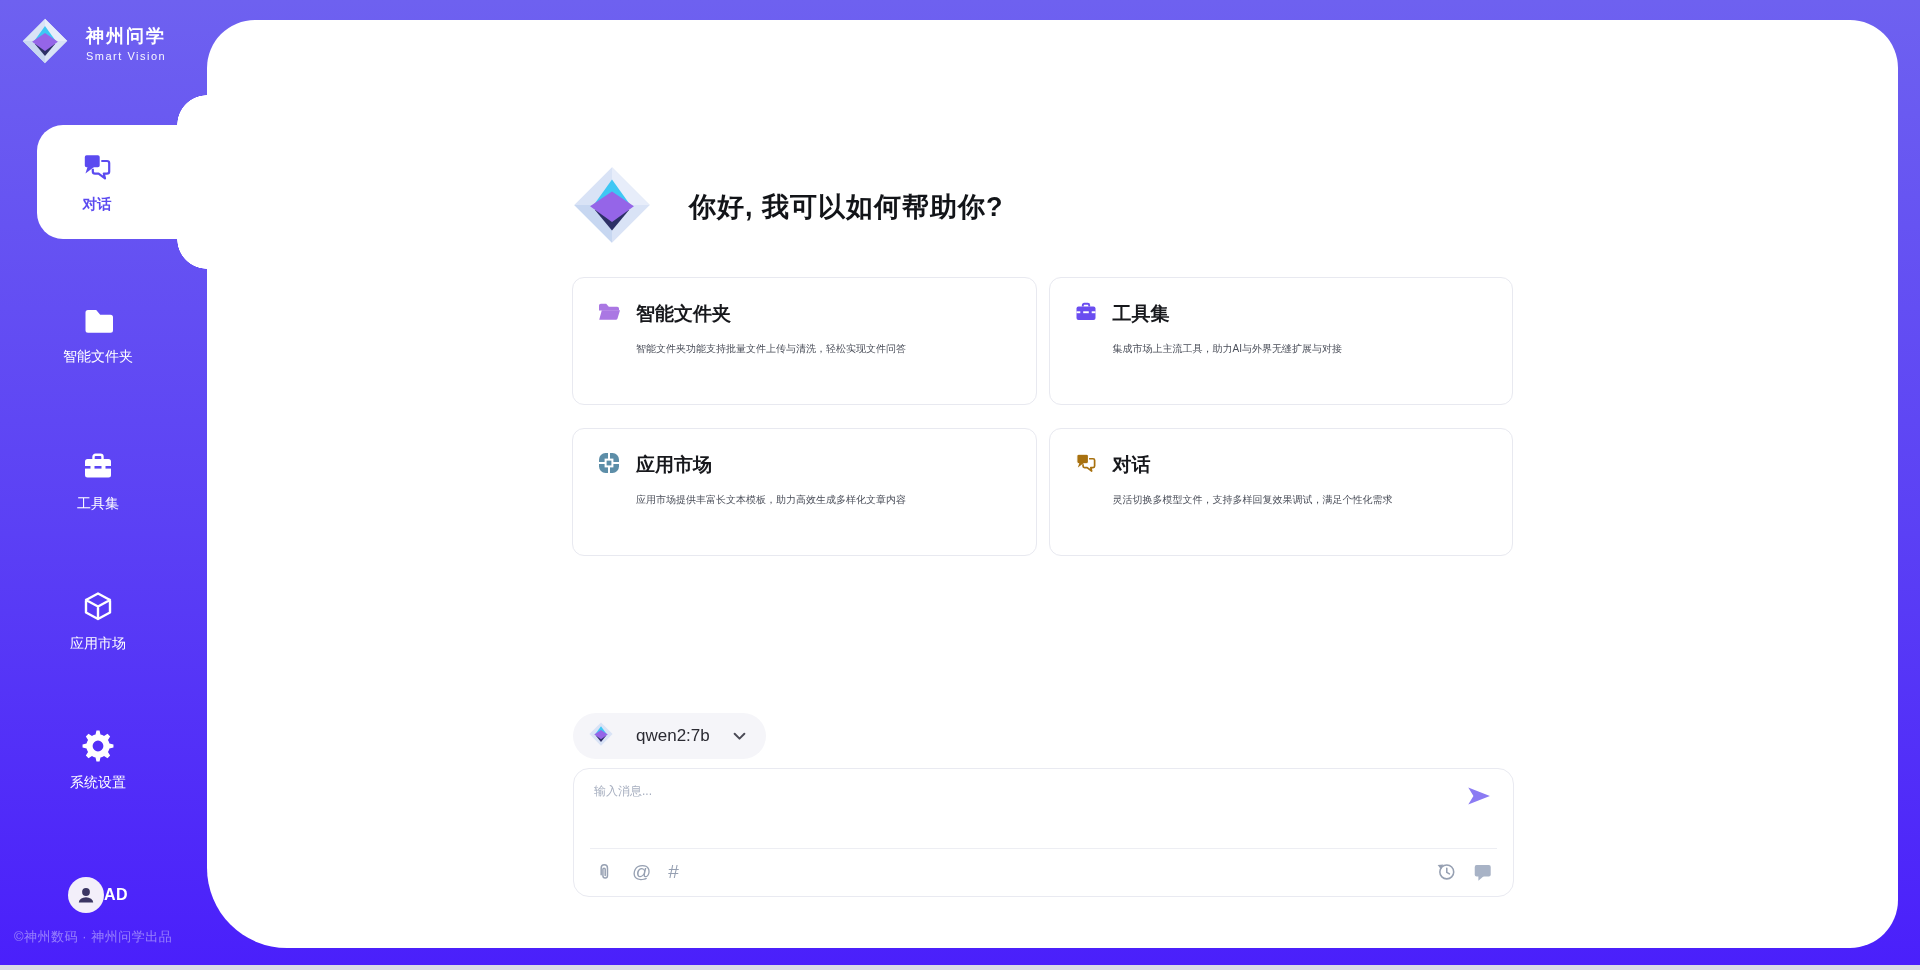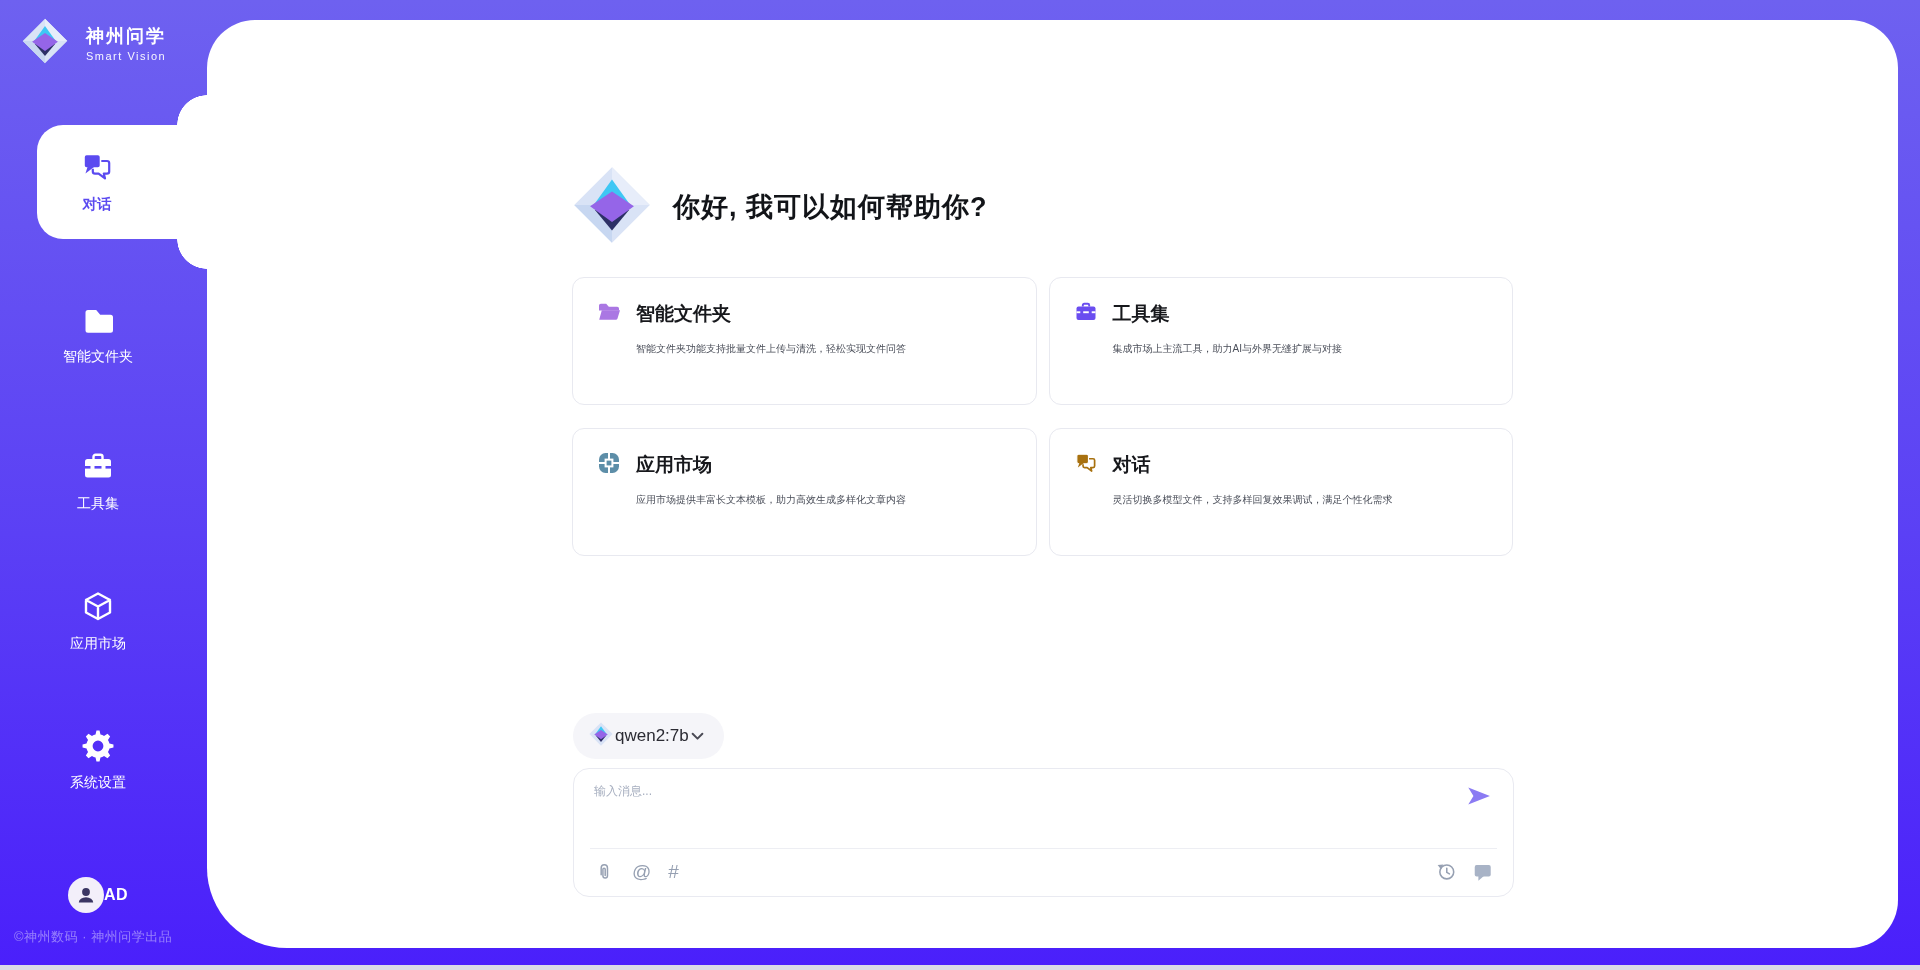--- a/index.html
+++ b/index.html
@@ -43,38 +43,38 @@
   .user-row { position:absolute; left:0; top:877px; width:196px; display:flex; align-items:center; justify-content:center; cursor:pointer; }
   .avatar { width:36px; height:36px; border-radius:50%; background:#f3effa; display:flex; align-items:center; justify-content:center; }
   .user-name { color:#fff; font-size:16px; font-weight:600; letter-spacing:.5px; }
   .footer-note { position:absolute; left:14px; top:928px; color:rgba(255,255,255,.42); font-size:13px; letter-spacing:.5px; }
 
   
   .panel {
     position:absolute; left:207px; top:20px; width:1691px; height:928px;
     background:#fff; border-radius:48px; border-bottom-left-radius:80px;
   }
-  .greeting { position:absolute; left:366px; top:145px; display:flex; align-items:center; gap:22px; height:84px; }
+  .greeting { position:absolute; left:366px; top:145px; display:flex; align-items:center; gap:38px; height:84px; }
   .greeting-title { font-size:27px; font-weight:700; color:#121418; letter-spacing:1px; }
 
   .cards {
     position:absolute; left:365px; top:257px; width:941px;
     display:grid; grid-template-columns:1fr 1fr; gap:23px 12px;
   }
   .card {
     height:128px; background:#fff; border:1px solid #e8e9f0; border-radius:12px;
     padding:22px 24px 0 24px; cursor:pointer;
   }
   .card-head { display:flex; align-items:center; gap:15px; }
   .card-title { font-size:19px; font-weight:700; color:#17181c; }
   .card-desc { margin:8px 0 0 39px; font-size:10px; line-height:26px; color:#4a4e59; }
 
   .composer { position:absolute; left:366px; top:693px; width:941px; }
   .model-pill {
-    display:inline-flex; align-items:center; gap:2px; height:46px; padding:0 20px 0 16px;
+    display:inline-flex; align-items:center; gap:23px; height:46px; padding:0 20px 0 16px;
     background:#f5f5f9; border-radius:23px; cursor:pointer;
   }
   .model-name { font-size:17px; color:#2b2b33; font-weight:500; }
   .input-card {
     margin-top:9px; width:941px; height:129px; background:#fff;
     border:1px solid #e9eaf1; border-radius:16px; position:relative;
   }
   .msg-input {
     position:absolute; left:20px; top:14px; width:860px; height:58px;
     border:none; outline:none; resize:none; font-family:Liberation Sans, sans-serif;

